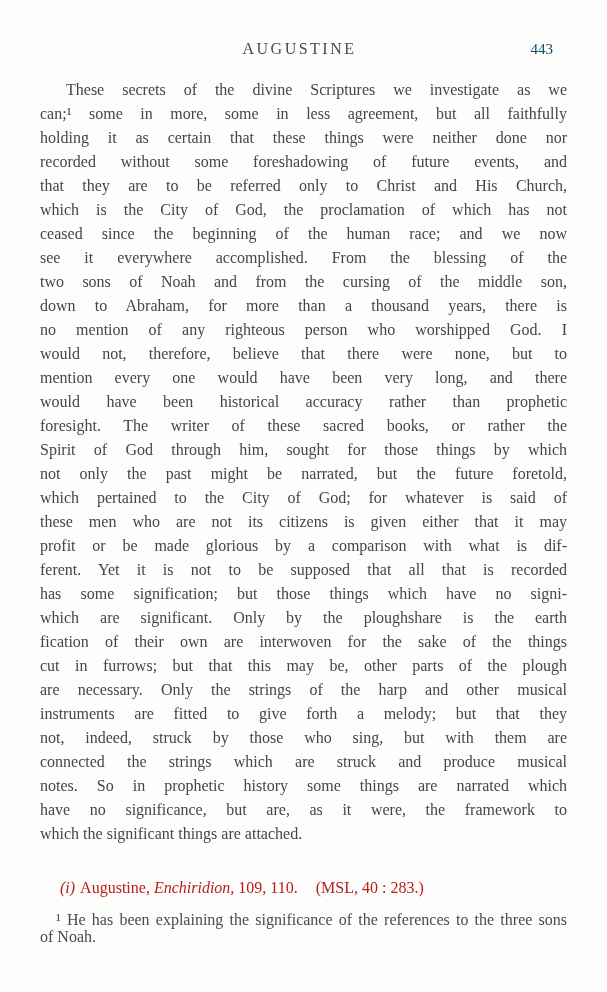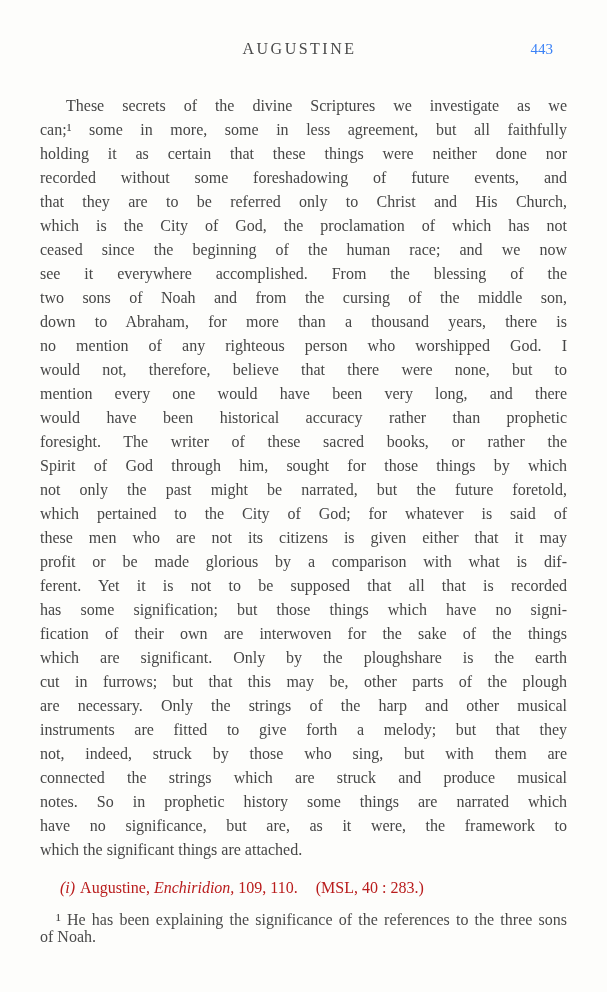--- a/index.html
+++ b/index.html
@@ -31,29 +31,28 @@
     text-align: center;
     font-size: 16px;
     letter-spacing: 2.5px;
     color: #4a4a4a;
   }
   .page-num {
     position: absolute;
     right: 14px;
     top: 1px;
     font-size: 15px;
-    color: #3b82f6;
+    color: #0c4a6e;
   }
   
   .body-text {
     position: absolute;
     top: 78px;
     left: 40px;
     width: 527px;
-    margin-top: 16px;
   }
   .line {
     font-size: 16px;
     line-height: 24px;
     text-align: justify;
     text-align-last: justify;
     color: #464646;
   }
   .body-text div:first-of-type {
     text-indent: 26px;
@@ -131,22 +130,22 @@
       <div class="line">mention every one would have been very long, and there</div>
       <div class="line">would have been historical accuracy rather than prophetic</div>
       <div class="line">foresight.  The writer of these sacred books, or rather the</div>
       <div class="line">Spirit of God through him, sought for those things by which</div>
       <div class="line">not only the past might be narrated, but the future foretold,</div>
       <div class="line">which pertained to the City of God; for whatever is said of</div>
       <div class="line">these men who are not its citizens is given either that it may</div>
       <div class="line">profit or be made glorious by a comparison with what is dif-</div>
       <div class="line">ferent.  Yet it is not to be supposed that all that is recorded</div>
       <div class="line">has some signification; but those things which have no signi-</div>
+      <div class="line">which are significant.  Only by the ploughshare is the earth</div>
       <div class="line">fication of their own are interwoven for the sake of the things</div>
-      <div class="line">which are significant.  Only by the ploughshare is the earth</div>
       <div class="line">cut in furrows; but that this may be, other parts of the plough</div>
       <div class="line">are necessary.  Only the strings of the harp and other musical</div>
       <div class="line">instruments are fitted to give forth a melody; but that they</div>
       <div class="line">not, indeed, struck by those who sing, but with them are</div>
       <div class="line">connected the strings which are struck and produce musical</div>
       <div class="line">notes.  So in prophetic history some things are narrated which</div>
       <div class="line">have no significance, but are, as it were, the framework to</div>
       <div class="line">which the significant things are attached.</div>
     </div>
 

